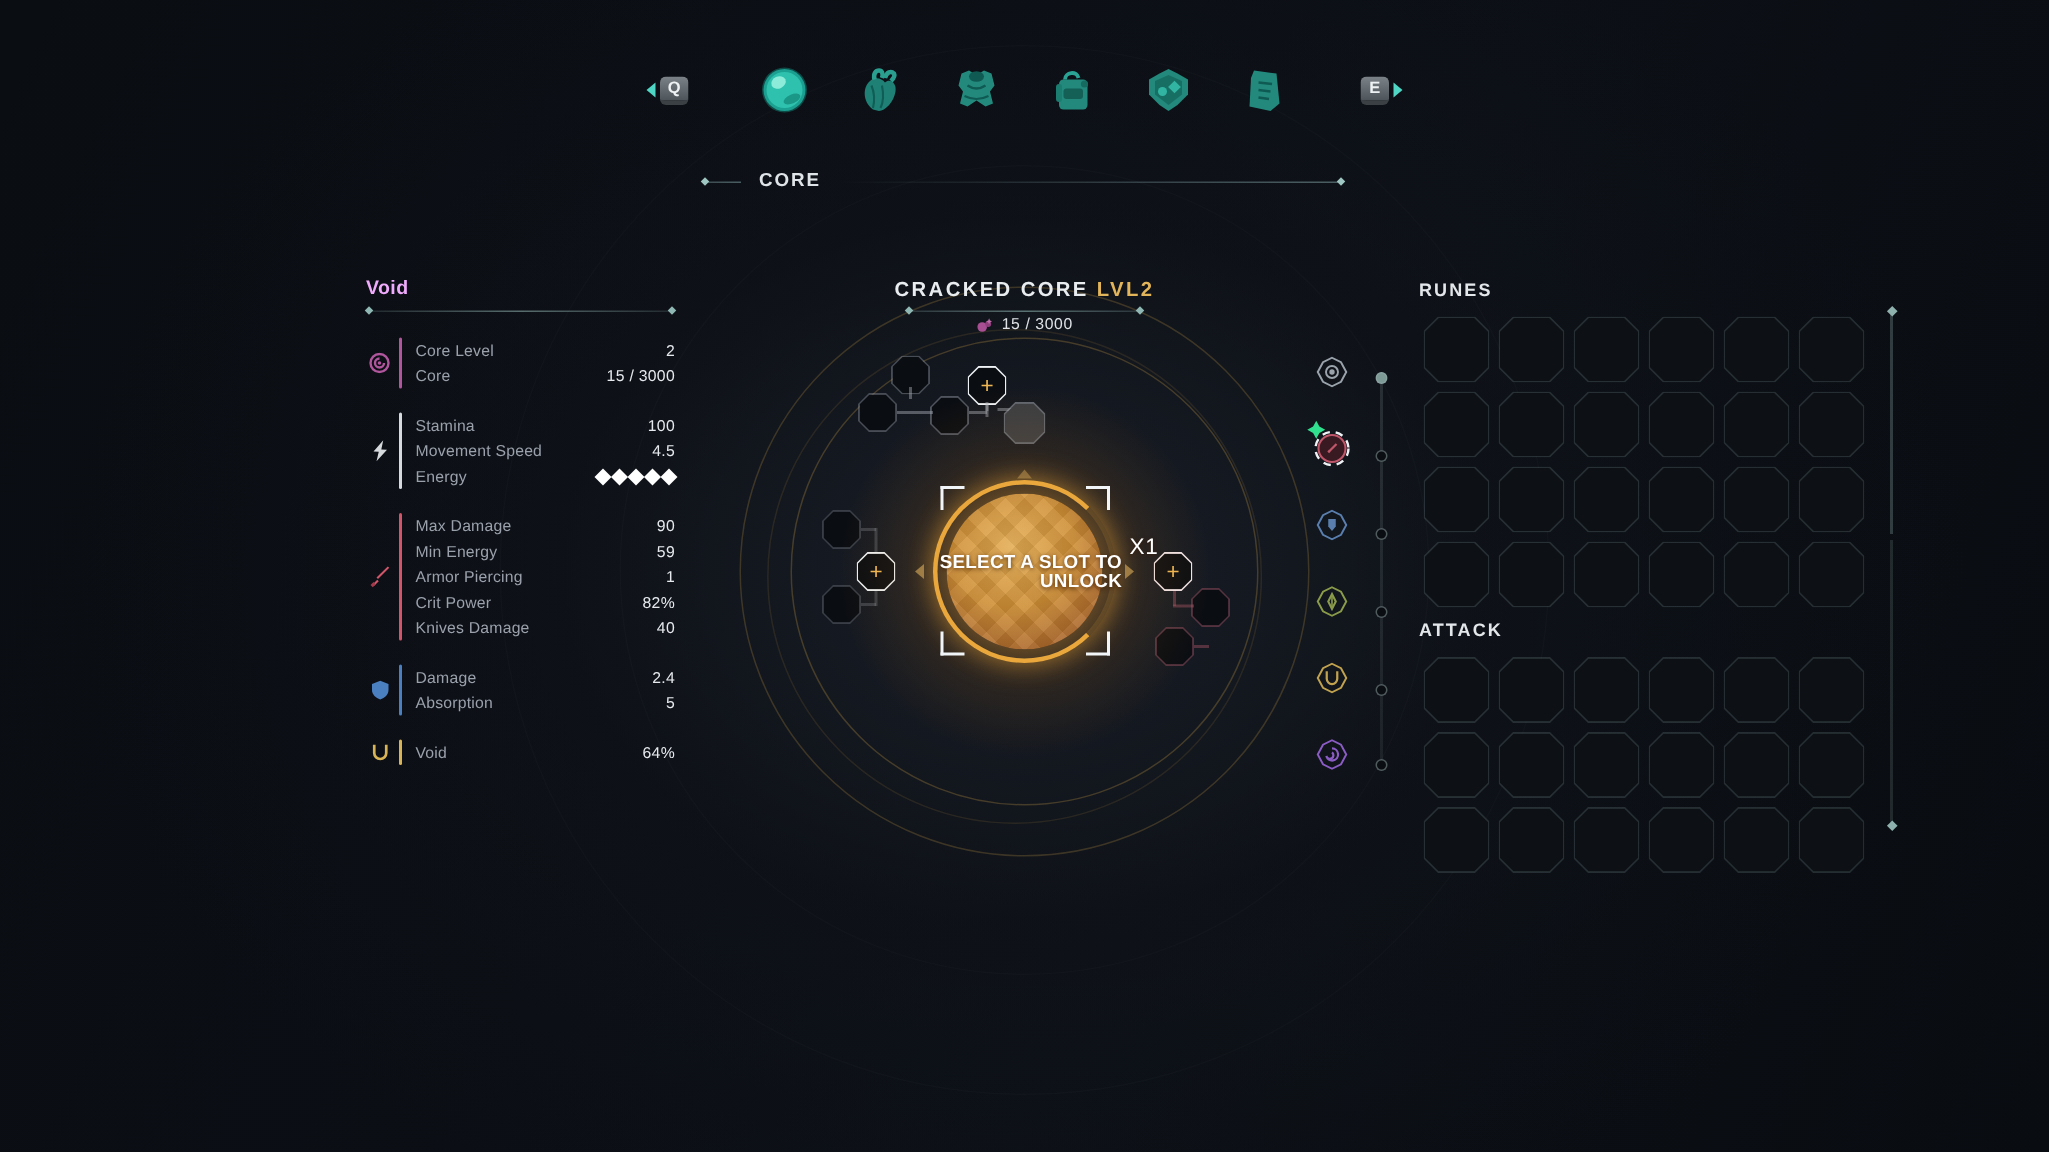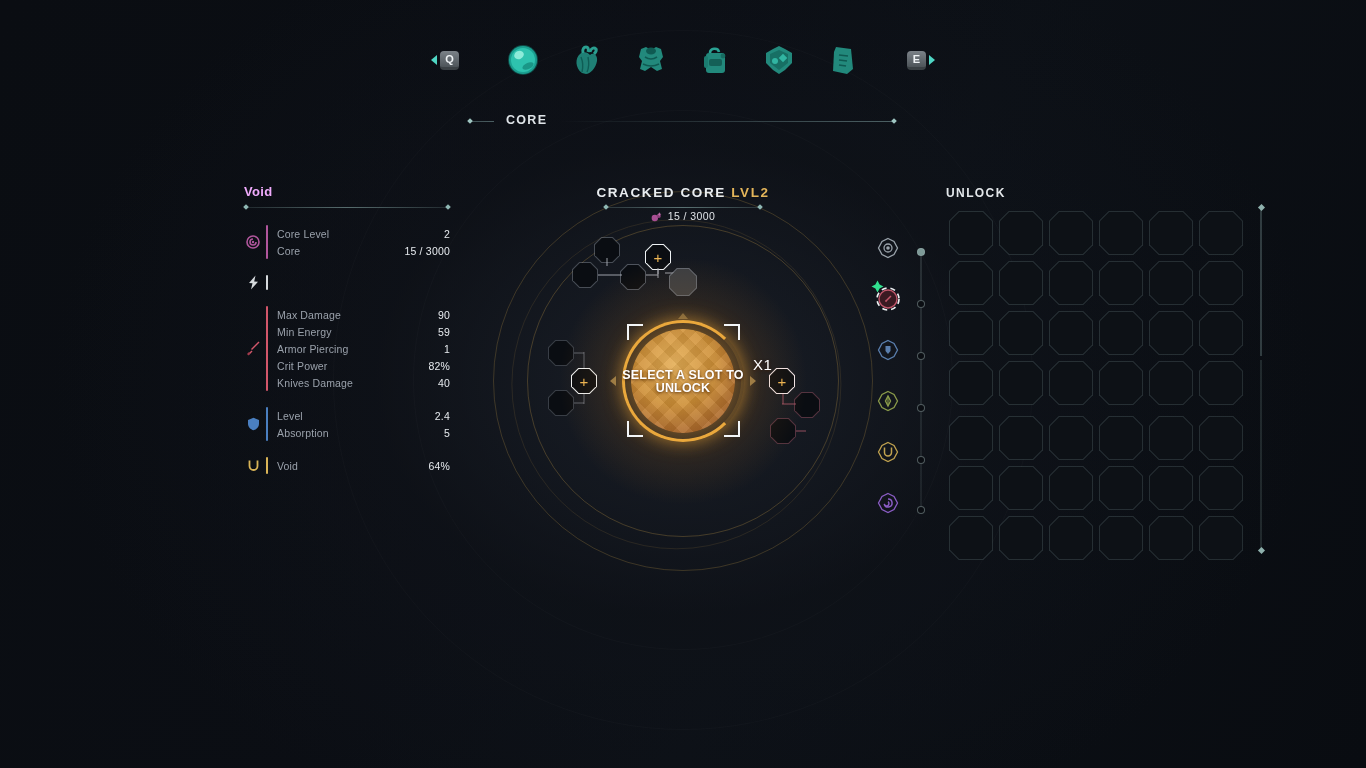--- a/index.html
+++ b/index.html
@@ -135,21 +135,21 @@
     border-right-color: rgba(234,168,60,0.15);
     box-shadow: 0 0 16px rgba(235,165,55,0.45);
   }
   .bracket { position: absolute; width: 16px; height: 16px; border: 2px solid #f2f5f7; }
   .bracket.tl { left: 627px; top: 324px; border-right: none; border-bottom: none; }
   .bracket.tr { left: 724px; top: 324px; border-left: none; border-bottom: none; }
   .bracket.bl { left: 627px; top: 421px; border-right: none; border-top: none; }
   .bracket.br { left: 724px; top: 421px; border-left: none; border-top: none; }
   .core-text {
     position: absolute; left: 683px; top: 381px; transform: translate(-50%,-50%);
-    width: 130px; text-align: center; line-height: 12.5px;
+    width: 130px; text-align: right; line-height: 12.5px;
     font-size: 12.5px; font-weight: bold; letter-spacing: 0.2px;
     color: #ffffff; text-shadow: 0 1px 3px rgba(60,25,0,0.8);
   }
   .core-mult {
     position: absolute; left: 753px; top: 356px;
     font-size: 15px; font-weight: normal; color: #ffffff; letter-spacing: 0.5px;
     text-shadow: 0 1px 3px rgba(60,25,0,0.8);
   }
   .nav-caret { position: absolute; width: 0; height: 0; }
   .nav-caret.l { left: 610px; top: 376px; border-top: 5px solid transparent; border-bottom: 5px solid transparent; border-right: 6px solid rgba(190,150,80,0.75); }
@@ -331,20 +331,40 @@
     </div>
 
 
     <div class="stat-group">
       <div class="stat-gicon">
         <svg width="13" height="15" viewBox="0 0 13 15">
           <path d="M8.5 0.5 L2 8 L5.5 8.2 L4 14.5 L11 6.8 L7.2 6.6 Z" fill="#d6dadd"></path>
         </svg>
       </div>
       <div class="stat-accent" style="background:#d6dadd"></div>
+      <div class="stat-rows">
+        <div class="stat-row">
+          <span class="stat-name">Stamina</span>
+          <span class="stat-val">100</span>
+        </div>
+        <div class="stat-row">
+          <span class="stat-name">Movement Speed</span>
+          <span class="stat-val">4.5</span>
+        </div>
+        <div class="stat-row">
+          <span class="stat-name">Energy</span>
+          <span class="diamonds">
+            <i class="dmd"></i>
+            <i class="dmd"></i>
+            <i class="dmd"></i>
+            <i class="dmd"></i>
+            <i class="dmd"></i>
+          </span>
+        </div>
+      </div>
     </div>
 
     <div class="stat-group">
       <div class="stat-gicon">
         <svg width="15" height="15" viewBox="0 0 15 15">
           <path d="M13.5 1.5 L6 9 L5 8 L12.5 0.6 Z" fill="#d2566a"></path>
           <path d="M2.5 12.5 L5.5 9.5 L6.5 10.5 L3.5 13.5 Z" fill="#d2566a"></path>
           <path d="M1 13 L3 11 L4.5 12.5 L2.5 14.5 Z" fill="#a33a4c"></path>
         </svg>
       </div>
@@ -375,21 +395,21 @@
 
     <div class="stat-group">
       <div class="stat-gicon">
         <svg width="13" height="14" viewBox="0 0 13 14">
           <path d="M6.5 0.8 L12 3 L12 7 C12 10 9.5 12.4 6.5 13.3 C3.5 12.4 1 10 1 7 L1 3 Z" fill="#4a7fc0"></path>
         </svg>
       </div>
       <div class="stat-accent" style="background:#4a7fc0"></div>
       <div class="stat-rows">
         <div class="stat-row">
-          <span class="stat-name">Level</span>
+          <span class="stat-name">Damage</span>
           <span class="stat-val">2.4</span>
         </div>
         <div class="stat-row">
           <span class="stat-name">Absorption</span>
           <span class="stat-val">5</span>
         </div>
       </div>
     </div>
 
     <div class="stat-group">
@@ -554,21 +574,21 @@
   <div class="rail-track">
     <div class="rail-node filled" style="top:0px"></div>
     <div class="rail-node" style="top:52px"></div>
     <div class="rail-node" style="top:104px"></div>
     <div class="rail-node" style="top:156px"></div>
     <div class="rail-node" style="top:208px"></div>
     <div class="rail-node" style="top:258px"></div>
   </div>
 
   <div class="panel" style="left:946px;top:186px">
-    <div class="panel-title">UNLOCK</div>
+    <div class="panel-title">RUNES</div>
     <div class="grid">
       <div class="cell">
           <div class="cell-shape"></div>
           <div class="cell-fill"></div>
         </div>
       <div class="cell">
           <div class="cell-shape"></div>
           <div class="cell-fill"></div>
         </div>
       <div class="cell">
@@ -656,20 +676,21 @@
           <div class="cell-fill"></div>
         </div>
       <div class="cell">
           <div class="cell-shape"></div>
           <div class="cell-fill"></div>
         </div>
     </div>
   </div>
 
   <div class="panel" style="left:946px;top:413px">
+    <div class="panel-title">ATTACK</div>
     <div class="grid">
       <div class="cell">
           <div class="cell-shape"></div>
           <div class="cell-fill"></div>
         </div>
       <div class="cell">
           <div class="cell-shape"></div>
           <div class="cell-fill"></div>
         </div>
       <div class="cell">

